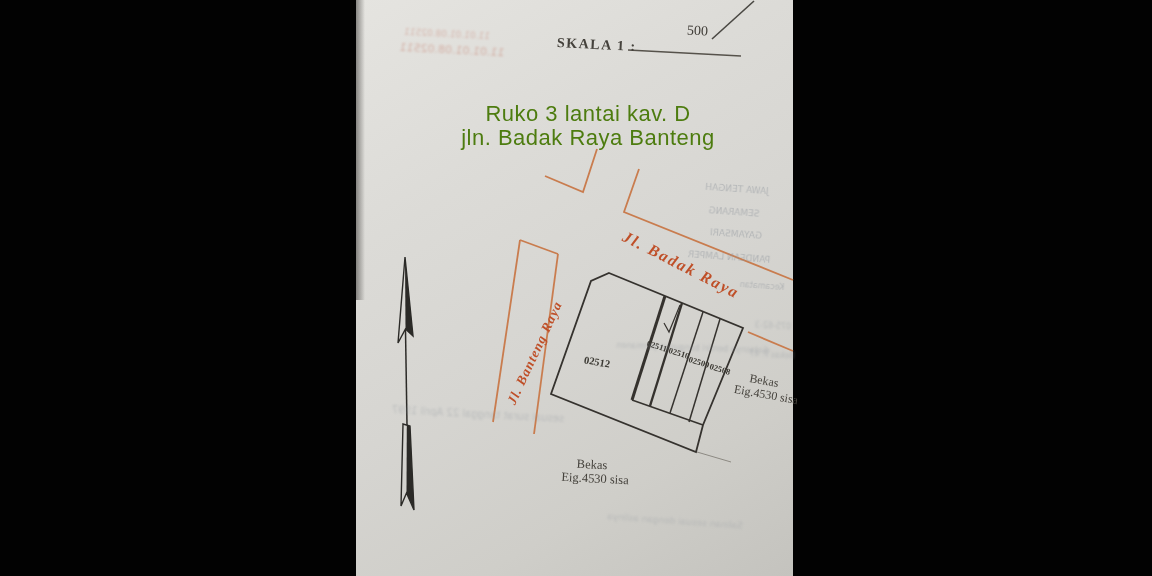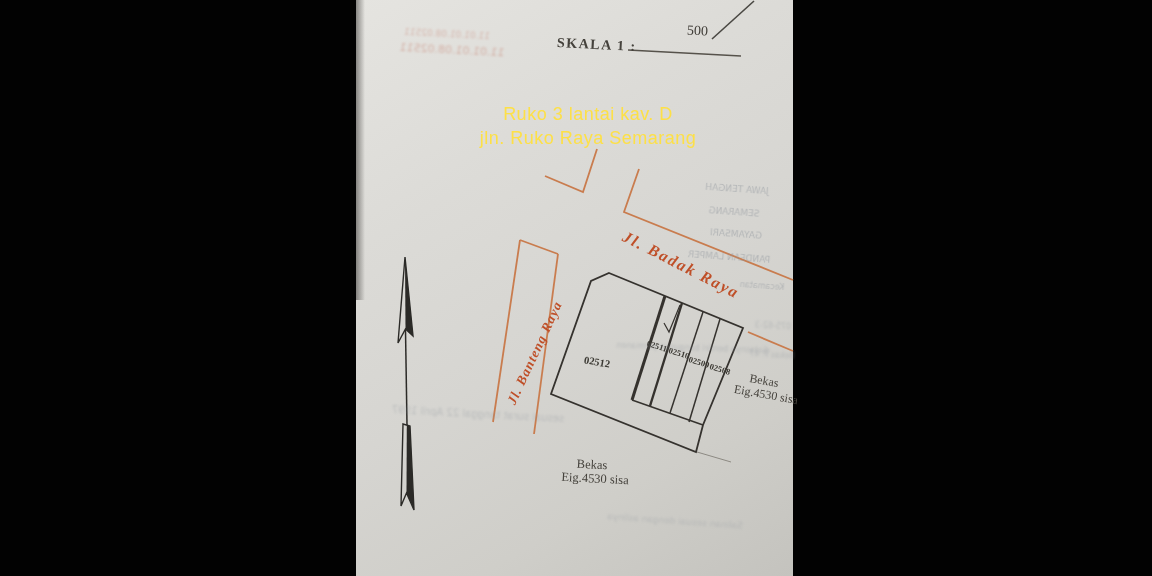--- a/index.html
+++ b/index.html
@@ -12,21 +12,21 @@
          background:linear-gradient(90deg,rgba(60,58,55,.55),rgba(60,58,55,0));}
   .bar{position:absolute;top:0;height:576px;background:#020202;}
   #bar-left{left:0;width:356px;}
   #bar-right{left:793px;width:359px;}
 
   svg{position:absolute;left:0;top:0;}
 
   .lbl{position:absolute;white-space:nowrap;transform-origin:center;}
   .serif{font-family:"Liberation Serif",serif;color:#45423c;}
   .sans{font-family:"Liberation Sans",sans-serif;}
-  .title-text{color:#fde047;font-size:18px;letter-spacing:.5px;}
+  .title-text{color:#4d7c0f;font-size:22px;letter-spacing:.5px;}
   .road-text{color:#bf4f28;font-weight:bold;font-style:italic;
              font-family:"Liberation Serif",serif;}
   .parcel-num{font-family:"Liberation Serif",serif;color:#3a3832;font-weight:bold;}
   .bleed{position:absolute;white-space:nowrap;font-family:"DejaVu Sans",sans-serif;
          color:#8f959c;}
   .bleed-red{color:#b9543e;}
 </style>
 </head>
 <body>
 
@@ -69,21 +69,21 @@
       <path d="M405.5,330 L407,425" stroke="#2b2a27" stroke-width="1.5" fill="none"></path>
       <path d="M403,424 L401,506 L406.5,493 L414,510 L410,426 Z" fill="none" stroke="#2b2a27" stroke-width="1.4"></path>
       <path d="M406.8,425 L406.5,493 L414,510 L410,426 Z" fill="#2b2a27"></path>
     </g>
   </svg>
 
   <div class="lbl serif" style="left:557px;top:37px;font-size:14px;font-weight:bold;letter-spacing:1.5px;transform:rotate(3deg);">SKALA 1 :</div>
   <div class="lbl serif" style="left:687px;top:23px;font-size:14px;transform:rotate(3deg);color:#403d38;">500</div>
 
   <div class="lbl sans title-text" style="left:588px;top:114px;transform:translate(-50%,-50%);">Ruko 3 lantai kav. D</div>
-  <div class="lbl sans title-text" style="left:588px;top:138px;transform:translate(-50%,-50%);">jln. Ruko Raya Semarang</div>
+  <div class="lbl sans title-text" style="left:588px;top:138px;transform:translate(-50%,-50%);">jln. Badak Raya Banteng</div>
 
   <div class="lbl road-text" style="left:681px;top:265px;font-size:16px;letter-spacing:2px;transform:translate(-50%,-50%) rotate(27deg);">Jl. Badak Raya</div>
   <div class="lbl road-text" style="left:535px;top:353px;font-size:13.5px;letter-spacing:1px;transform:translate(-50%,-50%) rotate(-65deg);">Jl. Banteng Raya</div>
 
   <div class="lbl parcel-num" style="left:597px;top:362px;font-size:10.5px;transform:translate(-50%,-50%) rotate(10deg);">02512</div>
   <div class="lbl parcel-num" style="left:657px;top:346px;font-size:8.5px;transform:translate(-50%,-50%) rotate(17deg);">02511</div>
   <div class="lbl parcel-num" style="left:679px;top:353px;font-size:8.5px;transform:translate(-50%,-50%) rotate(17deg);">02510</div>
   <div class="lbl parcel-num" style="left:699px;top:362px;font-size:8.5px;transform:translate(-50%,-50%) rotate(17deg);">02509</div>
   <div class="lbl parcel-num" style="left:720px;top:369px;font-size:8.5px;transform:translate(-50%,-50%) rotate(17deg);">02508</div>
 

